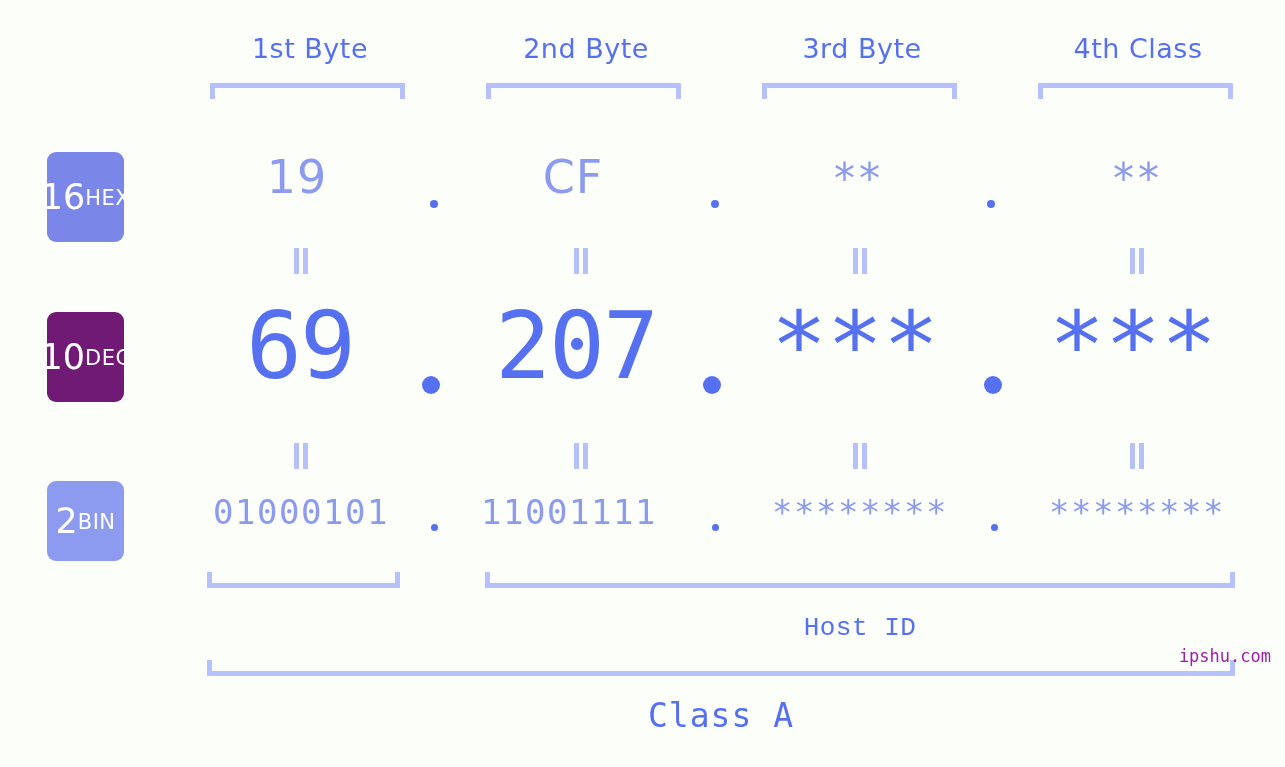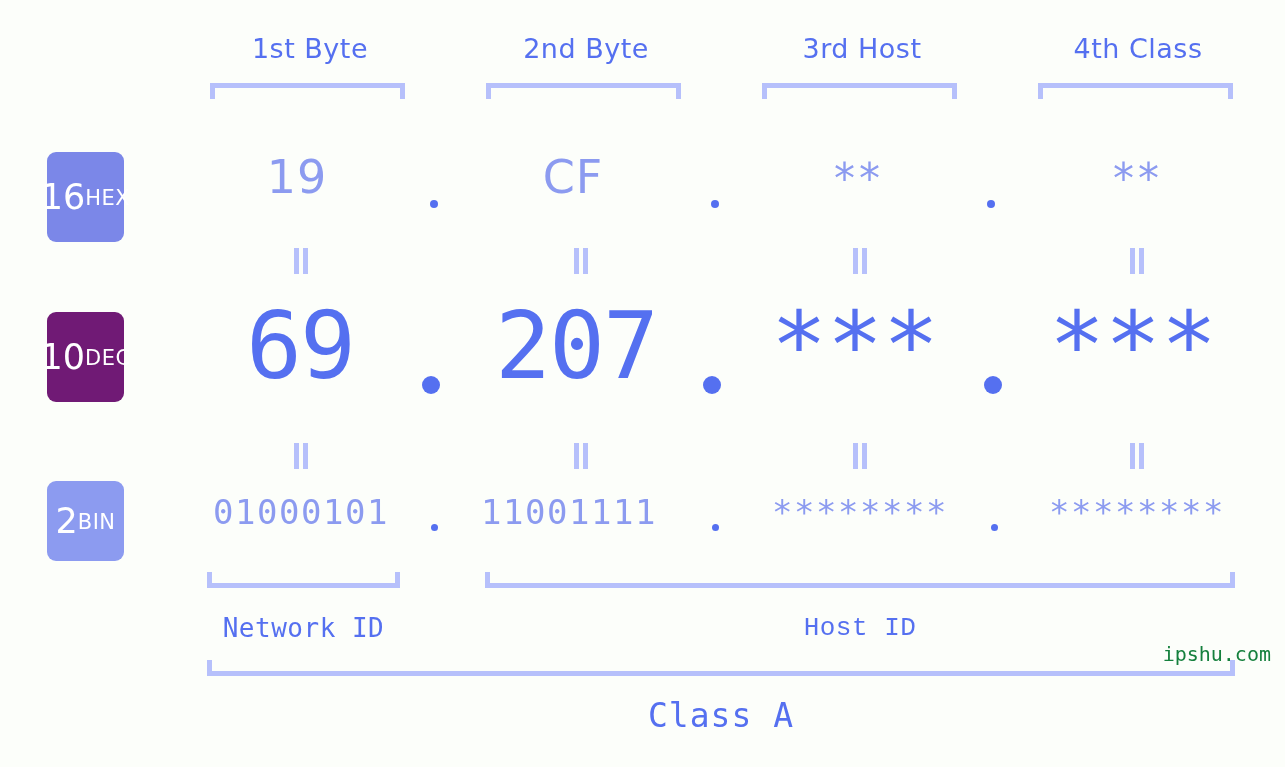--- a/index.html
+++ b/index.html
@@ -171,33 +171,33 @@
     white-space: nowrap;
     letter-spacing: 1px;
   }
 
   
   .watermark {
     position: absolute;
     right: 14px;
     bottom: 12px;
     font-family: "DejaVu Sans Mono", monospace;
-    font-size: 20px;
-    color: #15803d;
+    font-size: 17px;
+    color: #a21caf;
     letter-spacing: 0px;
   }
 </style>
 </head>
 <body>
 
 <div id="canvas">
 
   <div class="byte-label" style="left:212px;">1st Byte</div>
   <div class="byte-label" style="left:488px;">2nd Byte</div>
-  <div class="byte-label" style="left:764px;">3rd Host</div>
+  <div class="byte-label" style="left:764px;">3rd Byte</div>
   <div class="byte-label" style="left:1040px;">4th Class</div>
 
   <div class="bracket" style="left:210px;  top:83px; width:195px;"></div>
   <div class="bracket" style="left:486px;  top:83px; width:195px;"></div>
   <div class="bracket" style="left:762px;  top:83px; width:195px;"></div>
   <div class="bracket" style="left:1038px; top:83px; width:195px;"></div>
 
   <div class="badge badge-hex">
     <span class="num">16</span>
     <span class="name">HEX</span>
@@ -276,21 +276,20 @@
     <div class="cell" style="left:1027px;">********</div>
 
     <div class="dot dot-bin" style="left:431px; top:524px;"></div>
     <div class="dot dot-bin" style="left:712px; top:524px;"></div>
     <div class="dot dot-bin" style="left:991px; top:524px;"></div>
   </div>
 
   <div class="bracket-up" style="left:207px; top:572px; width:193px;"></div>
   <div class="bracket-up" style="left:485px; top:572px; width:750px;"></div>
 
-  <div class="id-label" style="left:207px; top:613px; width:193px;">Network ID</div>
   <div class="id-label" style="left:485px; top:613px; width:750px;font-family:Liberation Mono, monospace;">Host ID</div>
 
   <div class="bracket-up" style="left:207px; top:660px; width:1028px;"></div>
   <div class="class-label" style="left:207px; top:696px; width:1028px;">Class A</div>
 
   <div class="watermark">ipshu.com</div>
 
 </div>
 
 </body></html>

